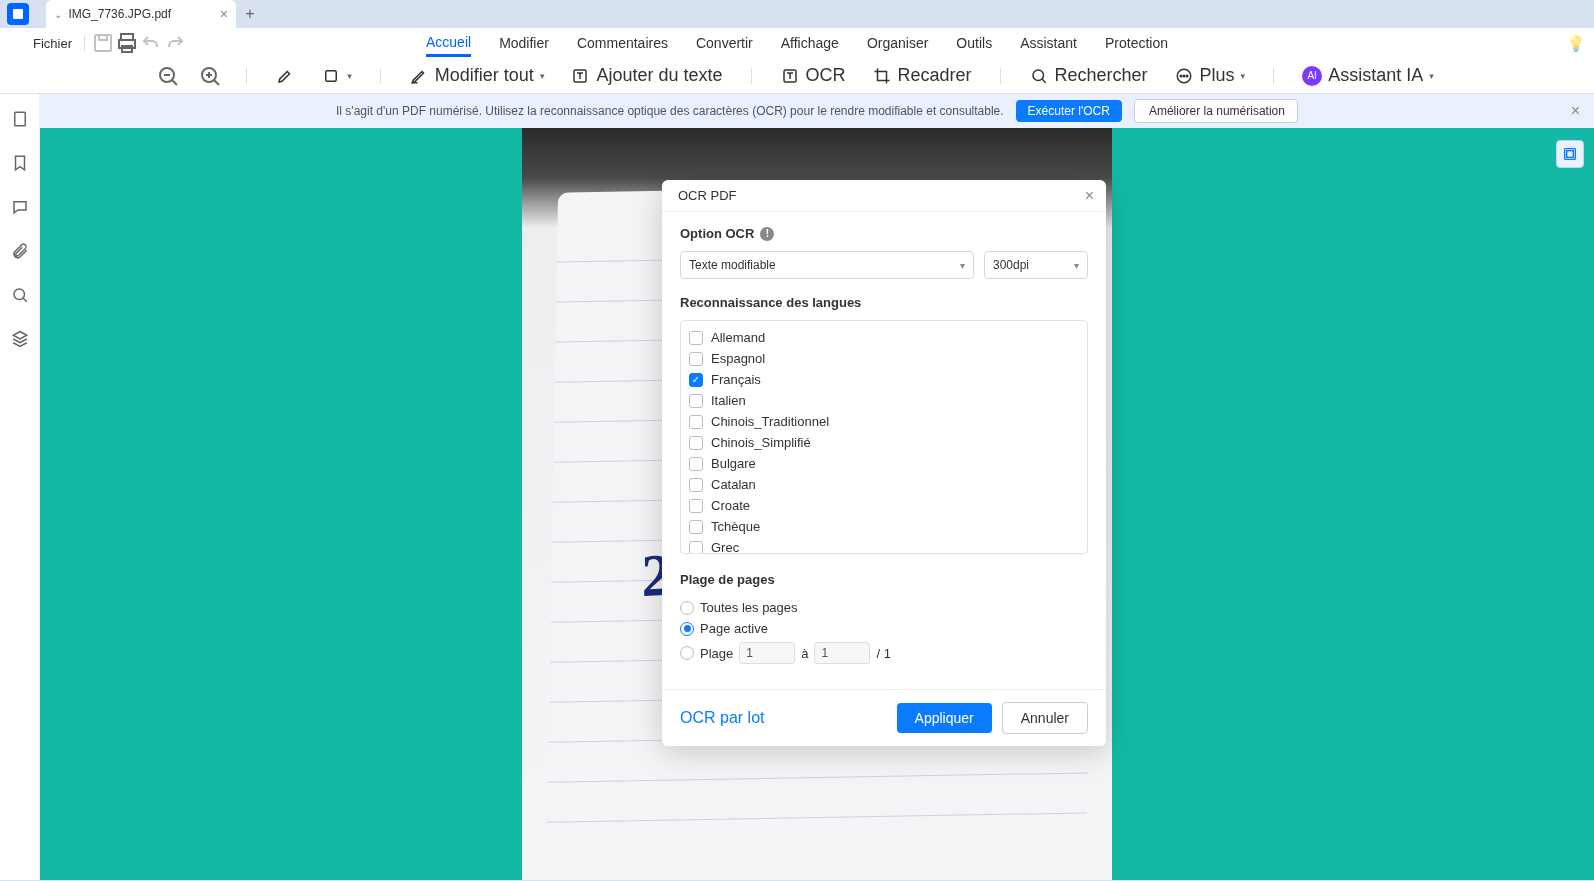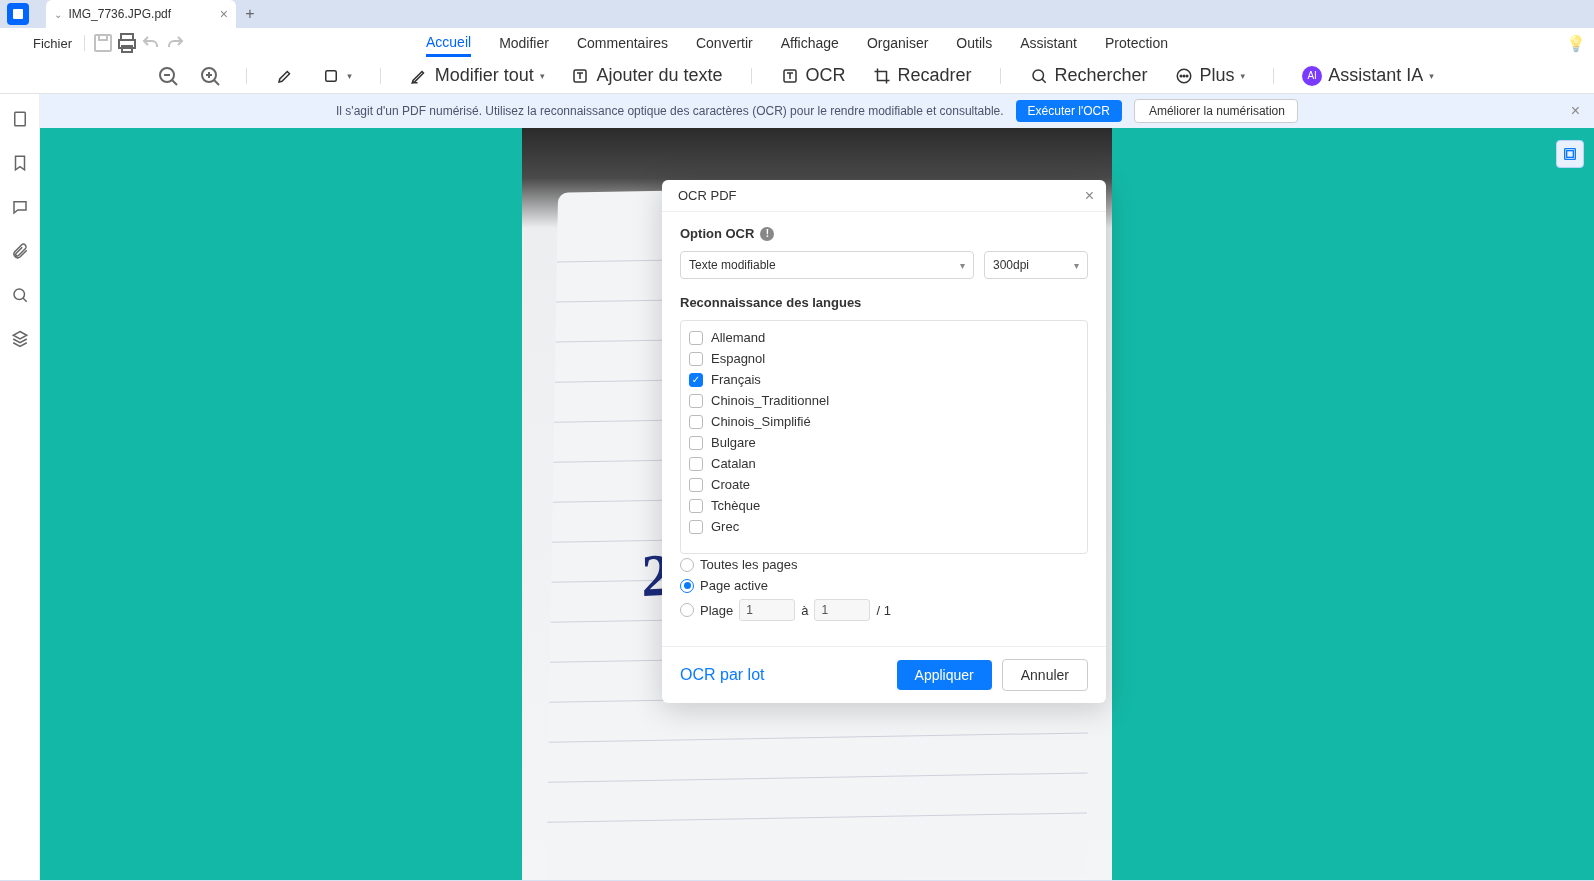--- a/index.html
+++ b/index.html
@@ -360,20 +360,24 @@
         <div class="lang-row">
           <span class="cb"></span>
           <span>Espagnol</span>
         </div>
         <div class="lang-row">
           <span class="cb checked"></span>
           <span>Français</span>
         </div>
         <div class="lang-row">
           <span class="cb"></span>
+          <span>Italien</span>
+        </div>
+        <div class="lang-row">
+          <span class="cb"></span>
           <span>Chinois_Traditionnel</span>
         </div>
         <div class="lang-row">
           <span class="cb"></span>
           <span>Chinois_Simplifié</span>
         </div>
         <div class="lang-row">
           <span class="cb"></span>
           <span>Bulgare</span>
         </div>
@@ -388,20 +392,23 @@
         <div class="lang-row">
           <span class="cb"></span>
           <span>Tchèque</span>
         </div>
         <div class="lang-row">
           <span class="cb"></span>
           <span>Grec</span>
         </div>
       </div>
 
+    <div class="sec-label sec2">
+        <span>Plage de pages</span>
+      </div>
     <div class="radio-row">
       <span class="radio"></span>
       <span>Toutes les pages</span>
     </div>
     <div class="radio-row">
       <span class="radio sel"></span>
       <span>Page active</span>
     </div>
     <div class="radio-row">
       <span class="radio"></span>

